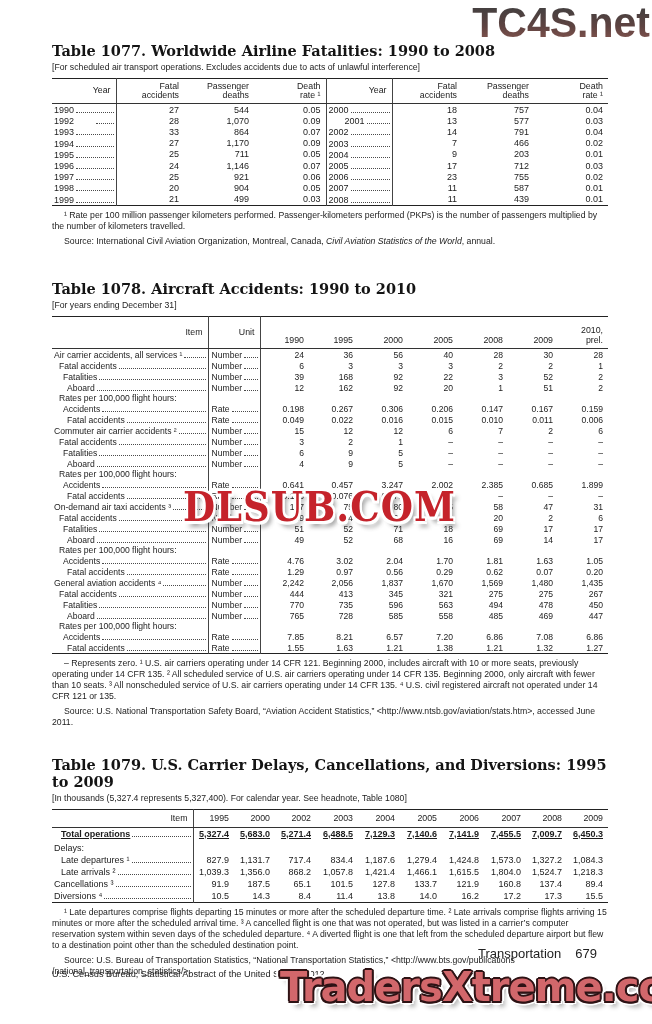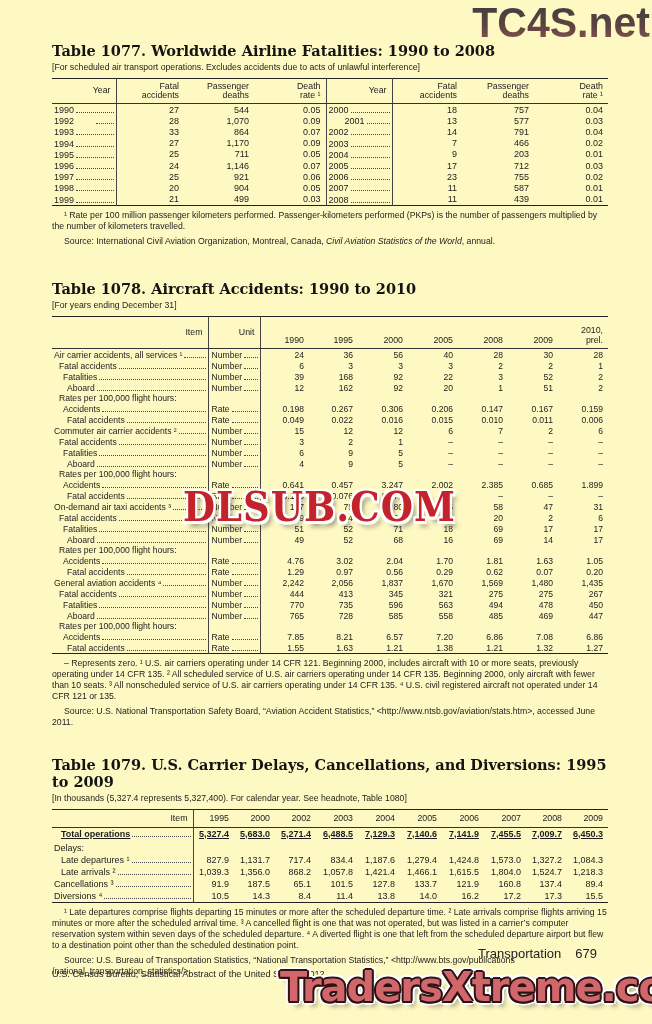--- a/index.html
+++ b/index.html
@@ -1,18 +1,18 @@
 <!DOCTYPE html>
 <html><head>
 <meta charset="utf-8">
 <style>
   html,body { margin:0; padding:0; background:#888; }
   .page {
     position:relative; width:652px; height:1024px; margin:0 auto;
-    background:#fef9c3; overflow:hidden;
+    background:#ffffff; overflow:hidden;
     font-family:"Liberation Sans", sans-serif; color:#1c1c1c;
   }
   .sec { position:absolute; left:52px; width:556px; }
   .title {
     font-family:"DejaVu Serif", serif; font-weight:bold;
     font-size:14.5px; line-height:17px; margin:0 0 3px 0; color:#141414;
   }
   .headnote { font-size:8.7px; line-height:10px; margin:0 0 6px 0; }
   .fn { font-size:8.7px; line-height:11px; margin:4px 0 0 0; text-indent:12px; }
   .fn em { font-style:italic; }

